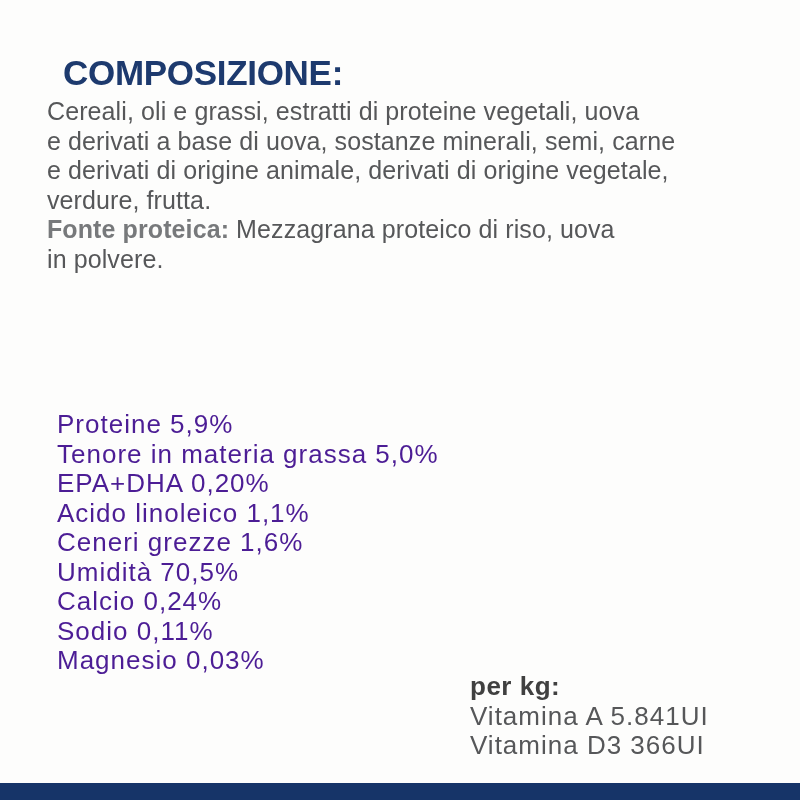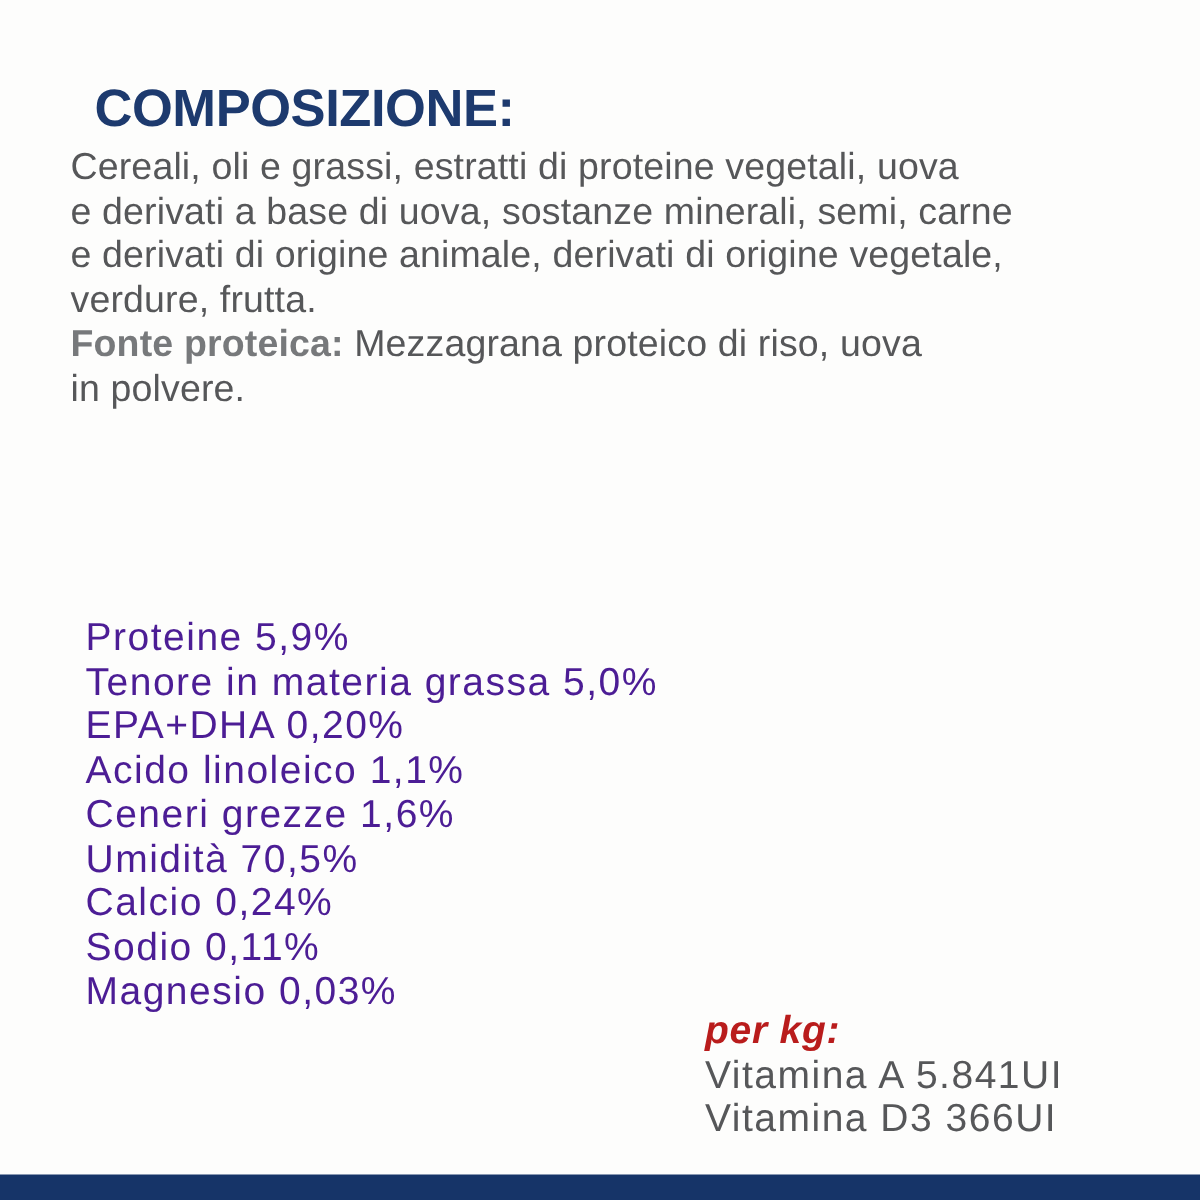--- a/index.html
+++ b/index.html
@@ -53,23 +53,22 @@
     position: absolute;
     left: 470px; top: 672px;
     font-size: 26px;
     line-height: 29.7px;
     letter-spacing: 1px;
     color: #565759;
     white-space: nowrap;
   }
   .per-kg-label {
     font-weight: bold;
-    color: #b91c1c;
+    color: #404040;
     letter-spacing: 0.5px;
-    font-style: italic;
   }
   .footer-bar {
     position: absolute;
     left: 0; bottom: 0;
     width: 800px; height: 17px;
     background: #163468;
   }
 </style>
 </head>
 <body>

